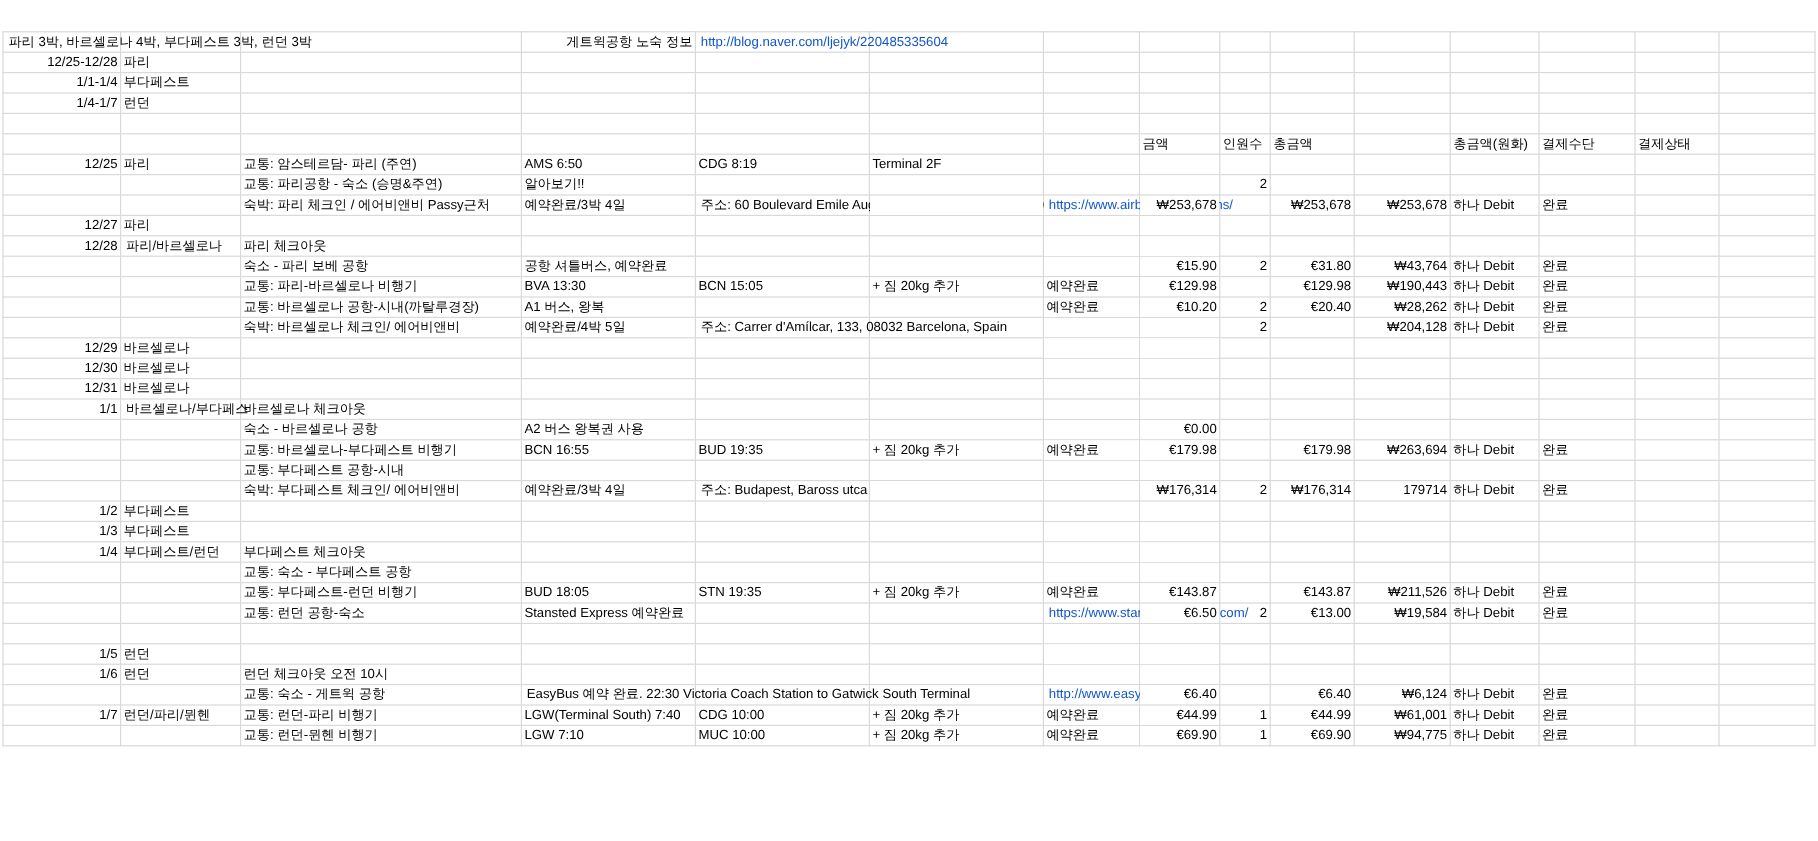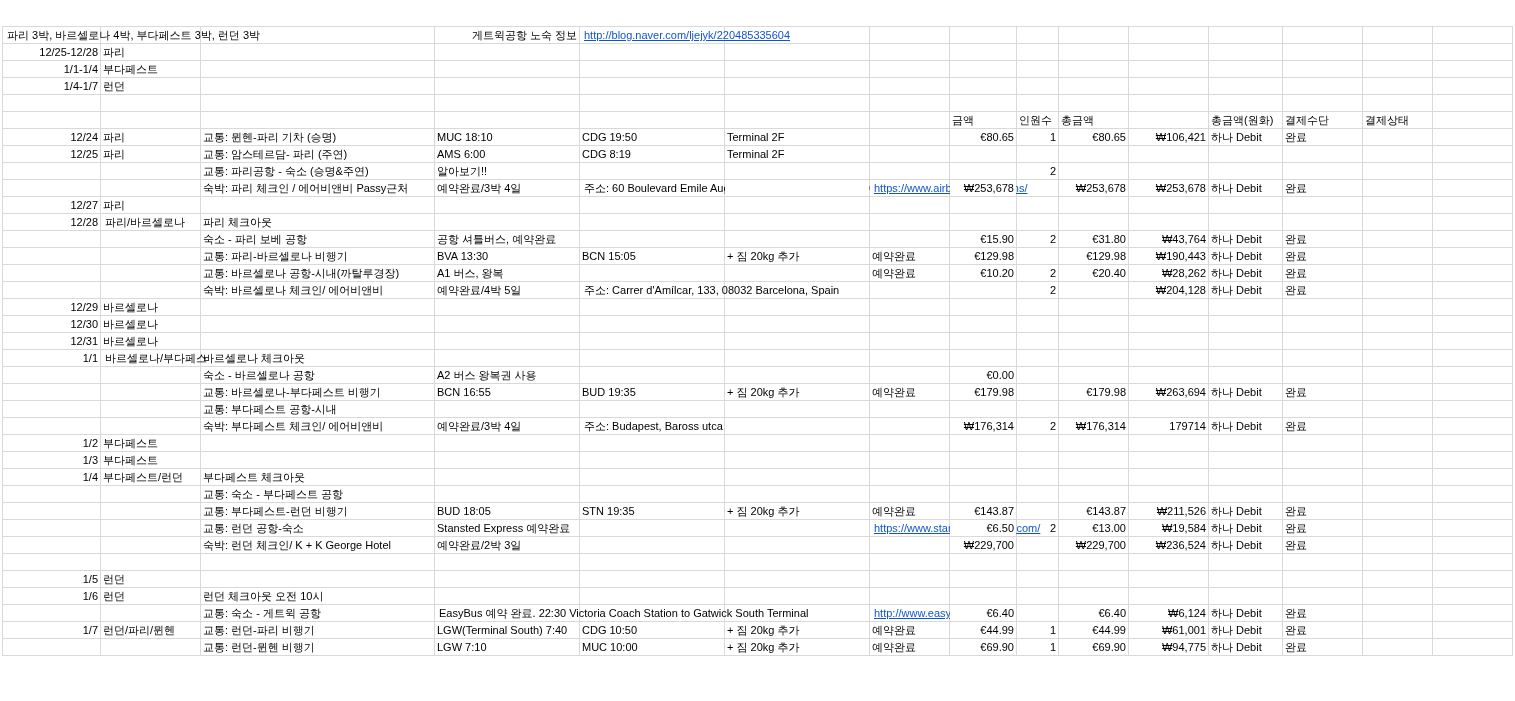--- a/index.html
+++ b/index.html
@@ -49,21 +49,20 @@
   .c-j { width: 70px; }
   .c-k { width: 80px; }
   .c-l { width: 74px; }
   .c-m { width: 80px; }
   .c-n { width: 70px; }
   .c-o { width: 80px; }
   .r { text-align: right; }
   .l { text-align: left; }
   .link {
     color: #1155cc;
-    text-decoration: underline;
   }
   .ovf {
     position: relative;
     overflow: visible !important;
   }
   .ovf span.spill {
     position: absolute;
     left: 4px;
     top: 1px;
     white-space: nowrap;
@@ -201,41 +200,24 @@
           <td class="l">금액</td>
           <td class="l">인원수</td>
           <td class="l">총금액</td>
           <td></td>
           <td class="l">총금액(원화)</td>
           <td class="l">결제수단</td>
           <td class="l">결제상태</td>
           <td></td>
         </tr>
         <tr>
-          <td class="r">12/24</td>
-          <td class="l">파리</td>
-          <td class="l">교통: 뮌헨-파리 기차 (승명)</td>
-          <td class="l">MUC 18:10</td>
-          <td class="l">CDG 19:50</td>
-          <td class="l">Terminal 2F</td>
-          <td class="l clip-cover"></td>
-          <td class="r clip-cover">€80.65</td>
-          <td class="r">1</td>
-          <td class="r">€80.65</td>
-          <td class="r">₩106,421</td>
-          <td class="l">하나 Debit</td>
-          <td class="l">완료</td>
-          <td></td>
-          <td></td>
-        </tr>
-        <tr>
           <td class="r">12/25</td>
           <td class="l">파리</td>
           <td class="l">교통: 암스테르담- 파리 (주연)</td>
-          <td class="l">AMS 6:00</td>
+          <td class="l">AMS 6:50</td>
           <td class="l">CDG 8:19</td>
           <td class="l">Terminal 2F</td>
           <td class="l clip-cover"></td>
           <td class="r clip-cover"></td>
           <td class="r"></td>
           <td class="r"></td>
           <td class="r"></td>
           <td class="l"></td>
           <td class="l"></td>
           <td></td>
@@ -625,37 +607,20 @@
           <td class="r">€13.00</td>
           <td class="r">₩19,584</td>
           <td class="l">하나 Debit</td>
           <td class="l">완료</td>
           <td></td>
           <td></td>
         </tr>
         <tr>
           <td class="r"></td>
           <td class="l"></td>
-          <td class="l">숙박: 런던 체크인/ K + K George Hotel</td>
-          <td class="l">예약완료/2박 3일</td>
-          <td class="l"></td>
-          <td class="l"></td>
-          <td class="l clip-cover"></td>
-          <td class="r clip-cover">₩229,700</td>
-          <td class="r"></td>
-          <td class="r">₩229,700</td>
-          <td class="r">₩236,524</td>
-          <td class="l">하나 Debit</td>
-          <td class="l">완료</td>
-          <td></td>
-          <td></td>
-        </tr>
-        <tr>
-          <td class="r"></td>
-          <td class="l"></td>
           <td class="l"></td>
           <td class="l"></td>
           <td class="l"></td>
           <td class="l"></td>
           <td class="l clip-cover"></td>
           <td class="r clip-cover"></td>
           <td class="r"></td>
           <td class="r"></td>
           <td class="r"></td>
           <td class="l"></td>
@@ -716,21 +681,21 @@
           <td class="l">하나 Debit</td>
           <td class="l">완료</td>
           <td></td>
           <td></td>
         </tr>
         <tr>
           <td class="r">1/7</td>
           <td class="l">런던/파리/뮌헨</td>
           <td class="l">교통: 런던-파리 비행기</td>
           <td class="l">LGW(Terminal South) 7:40</td>
-          <td class="l">CDG 10:50</td>
+          <td class="l">CDG 10:00</td>
           <td class="l">+ 짐 20kg 추가</td>
           <td class="l clip-cover">예약완료</td>
           <td class="r clip-cover">€44.99</td>
           <td class="r">1</td>
           <td class="r">€44.99</td>
           <td class="r">₩61,001</td>
           <td class="l">하나 Debit</td>
           <td class="l">완료</td>
           <td></td>
           <td></td>

